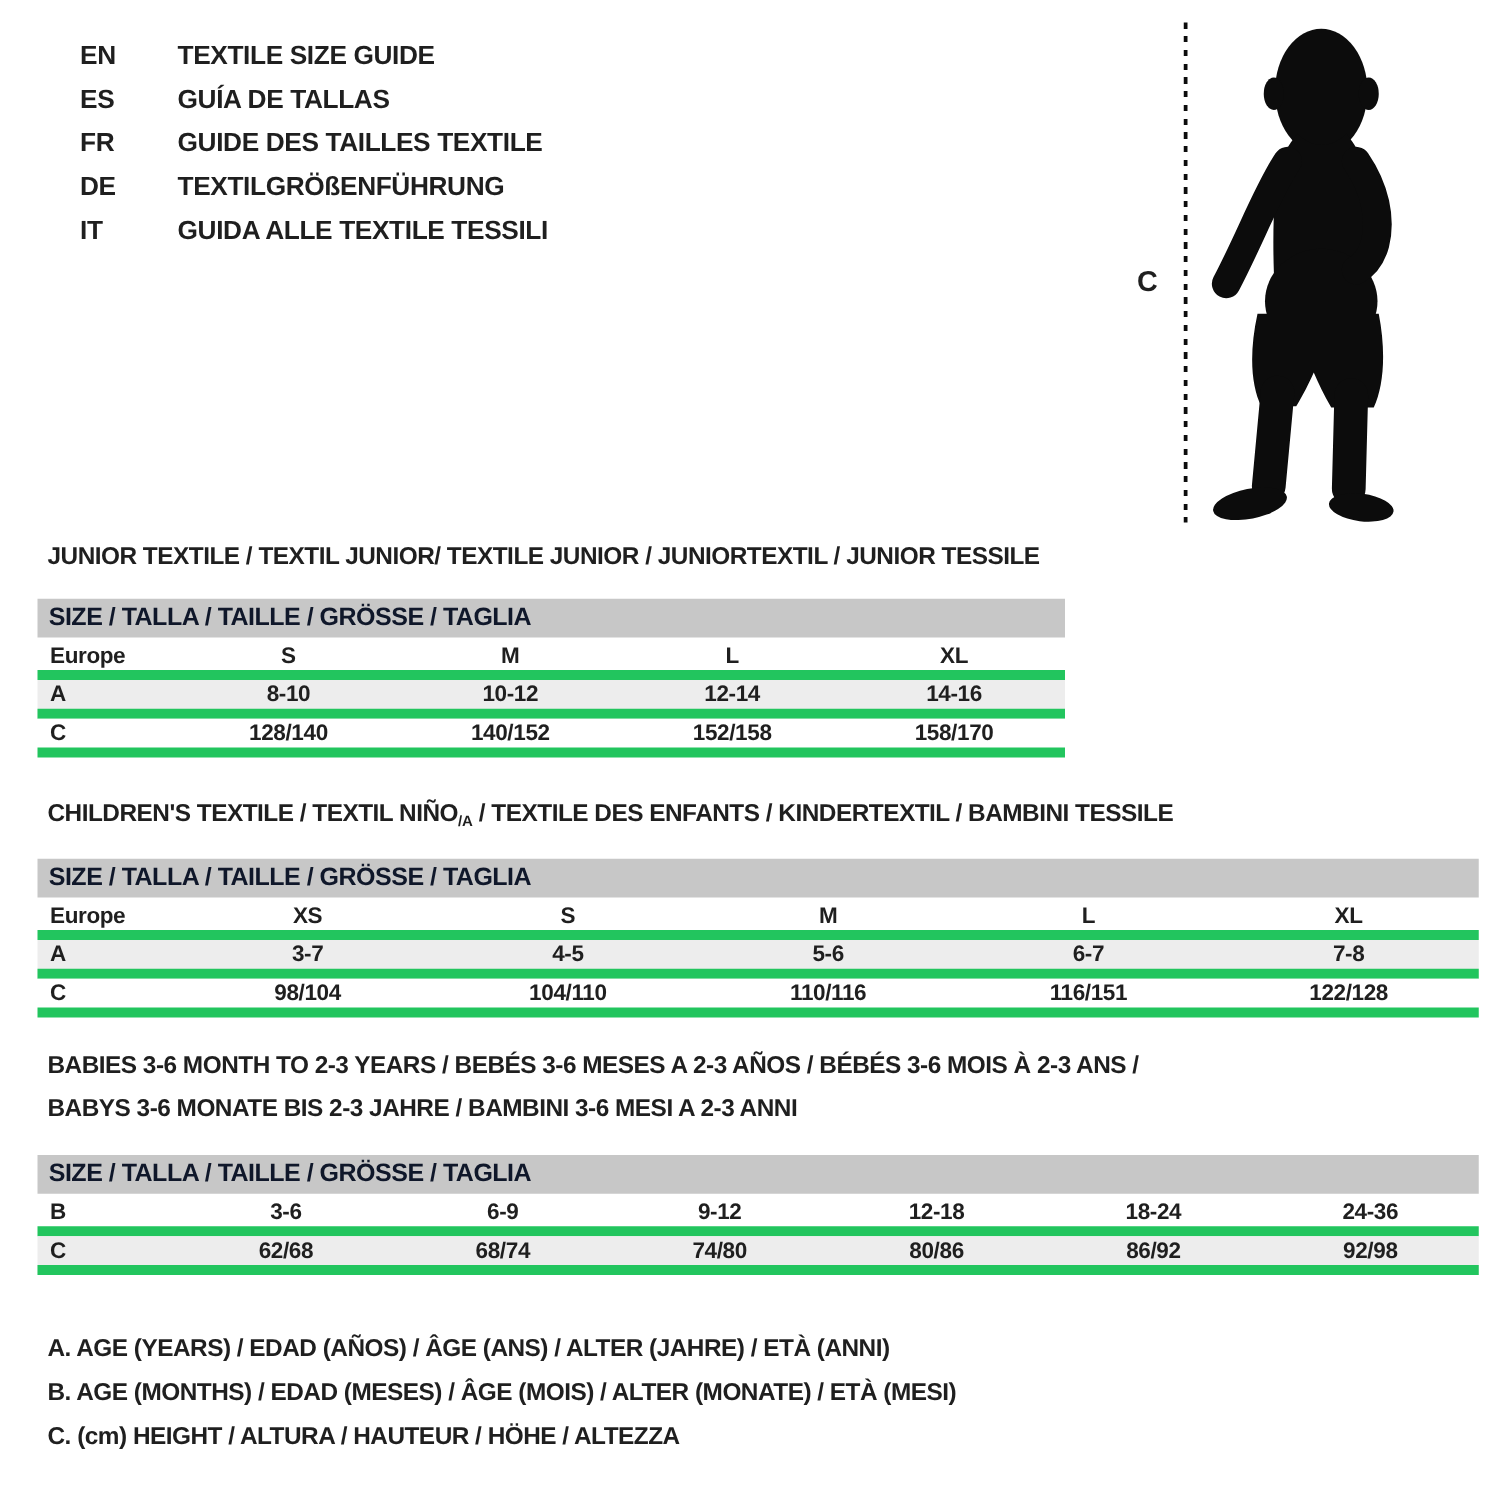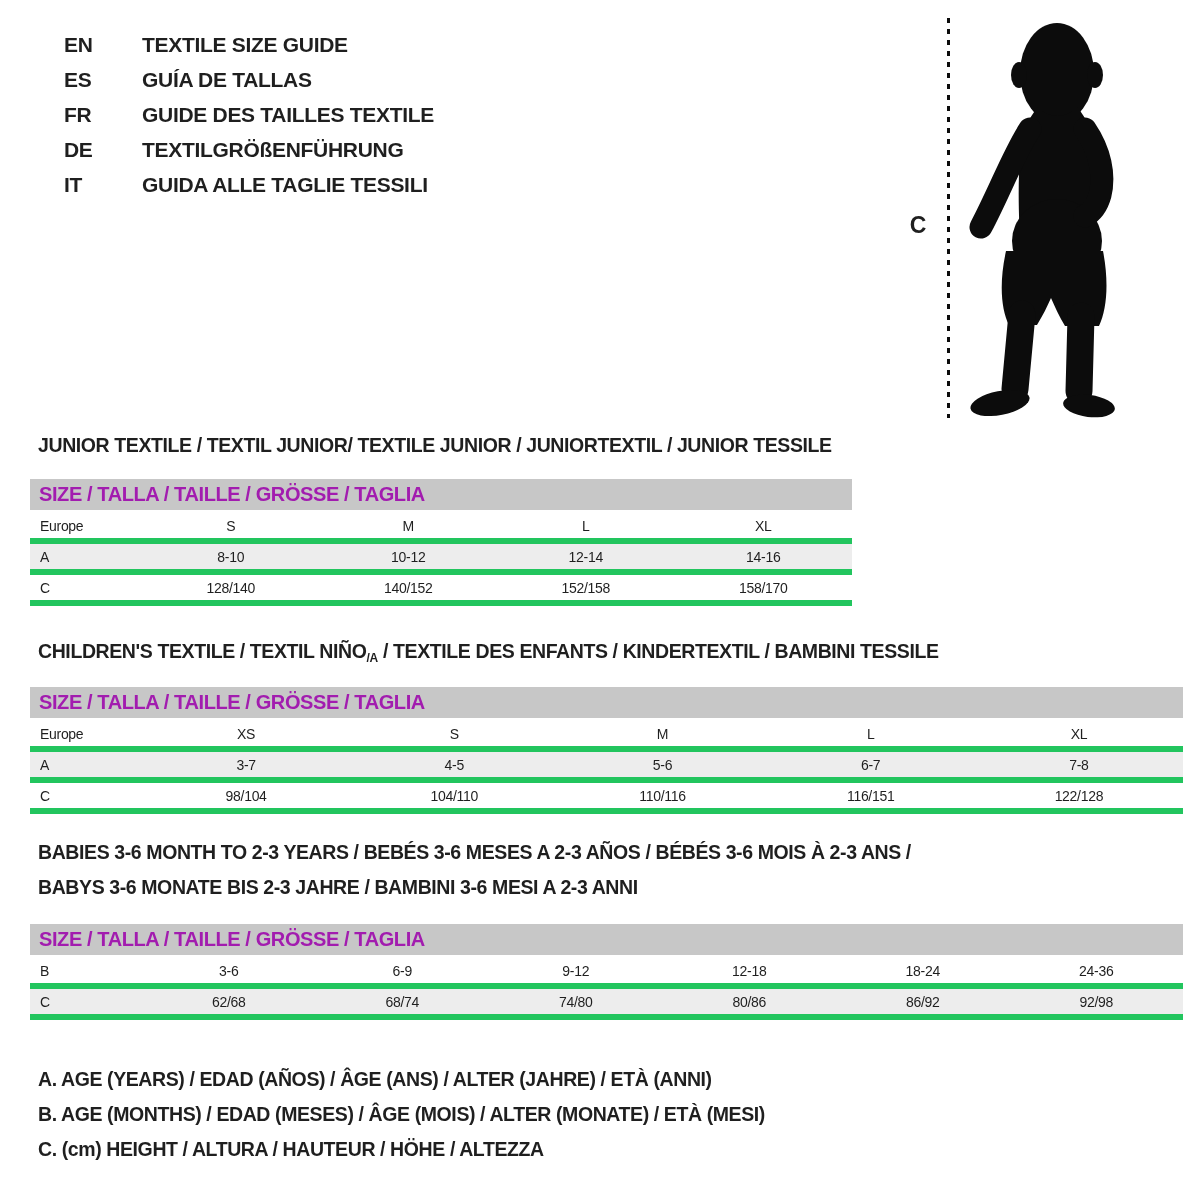--- a/index.html
+++ b/index.html
@@ -34,29 +34,29 @@
     position:absolute; left:38px;
     font-weight:700; font-size:19.5px; letter-spacing:-0.4px; white-space:nowrap;
   }
   .sub-a { font-size:12px; vertical-align:-4px; letter-spacing:-0.2px; }
 
   
   .size-table { position:absolute; left:30px; }
   .w-narrow { width:822px; }
   .w-wide   { width:1153px; }
   .t-head {
-    height:31px; background:#c7c7c7; color:#a21caf;
+    height:31px; background:#c7c7c7; color:#0f172a;
     display:flex; align-items:center; padding-left:9px;
     font-weight:700; font-size:20px; letter-spacing:-0.4px;
     margin-bottom:3px;
   }
   .t-row {
     display:grid; height:31px; align-items:center;
-    border-bottom:6px solid #22c55e;
-    font-weight:400; font-size:14px; letter-spacing:-0.3px;
+    border-bottom:8px solid #22c55e;
+    font-weight:700; font-size:18px; letter-spacing:-0.3px;
   }
   .t-row:nth-of-type(odd) { background:#ededed; } 
   .rows > .t-row:nth-child(even) { background:#ededed; }
   .rows > .t-row:nth-child(odd)  { background:#ffffff; }
   .cols-4 { grid-template-columns:112px repeat(4,1fr); }
   .cols-5 { grid-template-columns:112px repeat(5,1fr); }
   .cols-6 { grid-template-columns:112px repeat(6,1fr); }
   .row-label { padding-left:10px; text-align:left; }
   .cell { text-align:center; }
 
@@ -88,21 +88,21 @@
   <div class="lang-row">
     <span class="lang-code">FR</span>
     <span class="lang-title">GUIDE DES TAILLES TEXTILE</span>
   </div>
   <div class="lang-row">
     <span class="lang-code">DE</span>
     <span class="lang-title">TEXTILGRÖßENFÜHRUNG</span>
   </div>
   <div class="lang-row">
     <span class="lang-code">IT</span>
-    <span class="lang-title">GUIDA ALLE TAGLIE TESSILI</span>
+    <span class="lang-title">GUIDA ALLE TEXTILE TESSILI</span>
   </div>
 </div>
 
 <div class="dash-line"></div>
 <div class="c-label">C</div>
 
 <svg class="toddler" viewBox="0 0 184 398" aria-hidden="true">
   <g fill="#0c0c0c" stroke="none">
 
     <ellipse cx="99" cy="54" rx="37" ry="50"></ellipse>

